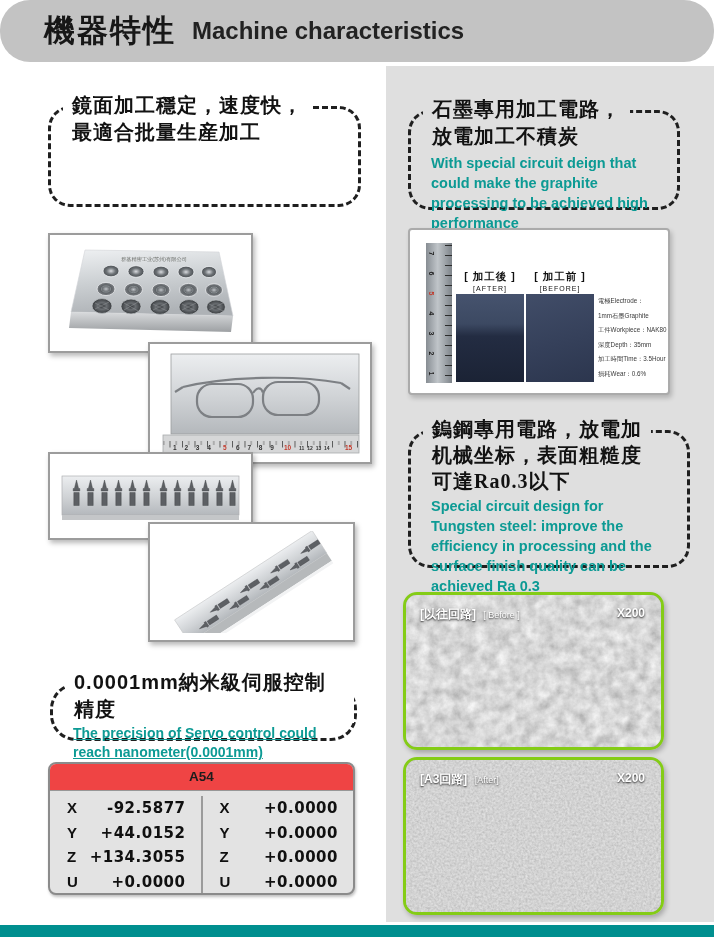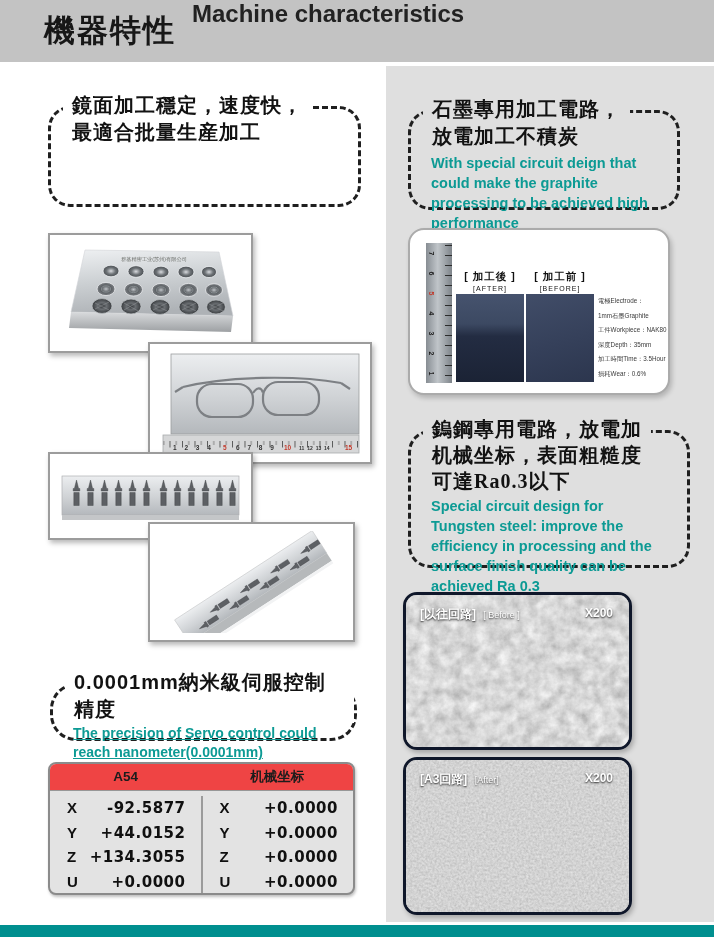--- a/index.html
+++ b/index.html
@@ -1,21 +1,21 @@
 <!DOCTYPE html>
 <html><head>
 <meta charset="utf-8">
 <style>
   html,body{margin:0;padding:0;}
   body{font-family:"Liberation Sans","DejaVu Sans",sans-serif;background:#fff;}
   .page{position:relative;width:714px;height:937px;overflow:hidden;background:#fff;}
 
   
   .hdr{position:absolute;left:0;top:0;width:714px;height:62px;background:#c3c3c3;
-       display:flex;align-items:flex-start;gap:16px;padding-left:44px;box-sizing:border-box;}
+       display:flex;align-items:center;gap:16px;padding-left:44px;box-sizing:border-box;border-radius:30px;}
   .hdr .zh{font-size:31px;font-weight:bold;color:#171717;letter-spacing:2px;line-height:62px;}
   .hdr .en{font-size:24px;font-weight:bold;color:#222;}
   .panel-right{position:absolute;left:386px;top:66px;width:328px;height:856px;background:#dfdfdf;}
   .bottombar{position:absolute;left:0;top:925px;width:714px;height:12px;background:#008f8f;}
 
   
   .fbox{position:absolute;border:3px dashed #1f1f1f;border-radius:22px;box-sizing:border-box;}
   .fbox .ztitle{position:relative;display:inline-block;white-space:pre-line;width:fit-content;
       margin:-17px 0 0 12px;padding:0 9px;background:#fff;
       font-size:20px;line-height:27px;font-weight:bold;color:#121212;letter-spacing:1px;}
@@ -23,40 +23,40 @@
   .fbox .etext{margin:3px 16px 0 20px;font-size:14.5px;line-height:1.38;font-weight:bold;color:#0c9a94;}
   .fbox.tight .ztitle{line-height:26px;}
 
   
   .photo{position:absolute;background:#fff;border:2px solid #9c9c9c;padding:7px;
          box-shadow:2px 3px 5px rgba(0,0,0,.28);}
   .photo svg{display:block;}
 
   
   .gcard{position:absolute;left:408px;top:228px;width:262px;height:167px;background:#fff;
-         border:2px solid #ababab;border-radius:16px;box-sizing:border-box;
+         border:2px solid #ababab;border-radius:4px;box-sizing:border-box;
          box-shadow:2px 3px 5px rgba(0,0,0,.2);}
   .ruler{position:absolute;left:16px;top:13px;width:26px;height:140px;
          background:linear-gradient(90deg,#878d93,#c0c5c9 45%,#7e848a);
          display:flex;flex-direction:column;justify-content:space-around;align-items:flex-start;
          padding-left:4px;box-sizing:border-box;}
   .ruler::after{content:"";position:absolute;right:0;top:2px;bottom:2px;width:7px;
          background:repeating-linear-gradient(180deg,#2d2d2d 0 1px,transparent 1px 10px);}
   .ruler span{font-size:7px;font-weight:bold;color:#1d1d1d;transform:rotate(90deg);}
   .ruler span.red{color:#c0392b;}
   .glabel{position:absolute;top:40px;width:72px;text-align:center;color:#111;}
   .glabel .zl{font-size:10.5px;font-weight:bold;letter-spacing:1px;}
   .glabel .el{font-size:7px;letter-spacing:1px;margin-top:1px;}
   .gblock{position:absolute;top:64px;width:68px;height:88px;}
   .gblock.after{left:46px;background:linear-gradient(180deg,#46536e 0%,#3c4962 34%,#232c42 48%,#1b2335 100%);}
   .gblock.before{left:116px;background:linear-gradient(165deg,#414d68,#35405a 55%,#2c364e);}
   .gspecs{position:absolute;left:188px;top:64px;width:70px;font-size:6.3px;line-height:14.5px;color:#3a3a3a;}
 
   
-  .micro{position:absolute;left:403px;width:229px;height:158px;border:3px solid #0f172a;
+  .micro{position:absolute;left:403px;width:261px;height:158px;border:3px solid #84cc16;
          border-radius:14px;overflow:hidden;box-sizing:border-box;box-shadow:2px 3px 5px rgba(0,0,0,.25);}
   .micro svg{position:absolute;left:0;top:0;width:100%;height:100%;}
   .micro .mlabel{position:absolute;left:14px;top:11px;color:#fff;
          text-shadow:0 1px 2px rgba(0,0,0,.85);font-weight:bold;font-size:12px;}
   .micro .mlabel .sub{font-size:9px;font-weight:normal;margin-left:4px;}
   .micro .mag{position:absolute;right:16px;top:11px;color:#fff;font-weight:bold;font-size:12px;
          text-shadow:0 1px 2px rgba(0,0,0,.85);}
 
   
   .ctable{position:absolute;left:48px;top:762px;width:307px;height:133px;background:#e3e3e3;
@@ -251,21 +251,20 @@
   </div>
 
   <div class="fbox" style="left:50px;top:683px;width:307px;height:58px;border-radius:26px;">
     <div class="ztitle">0.0001mm納米級伺服控制精度</div>
     <div class="etext" style="margin-top:1px;font-size:14px;text-decoration:underline;">The precision of Servo control could reach nanometer(0.0001mm)</div>
   </div>
 
   <div class="ctable">
     <div class="chead">
       <span>A54</span>
-      <span>机械坐标</span>
     </div>
     <div class="cbody">
       <div class="ccol">
         <div class="crow">
             <span>X</span>
             <span class="val">-92.5877</span>
           </div>
         <div class="crow">
             <span>Y</span>
             <span class="val">+44.0152</span>

